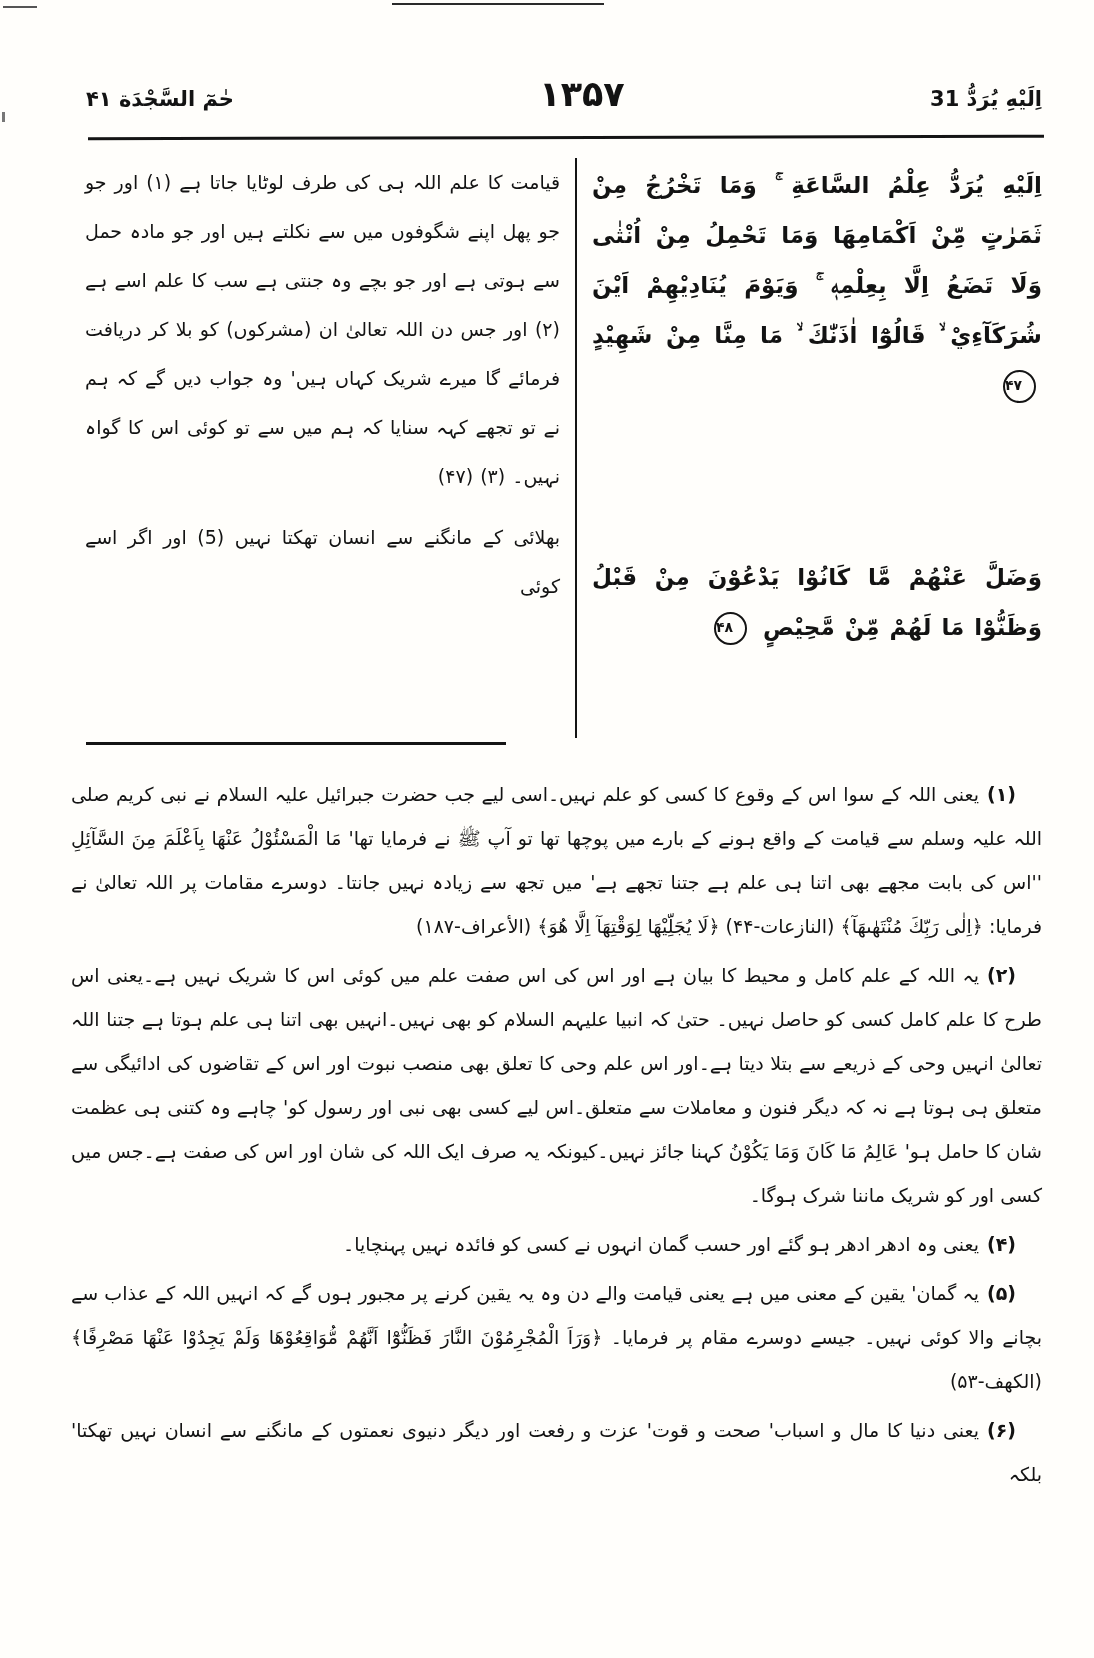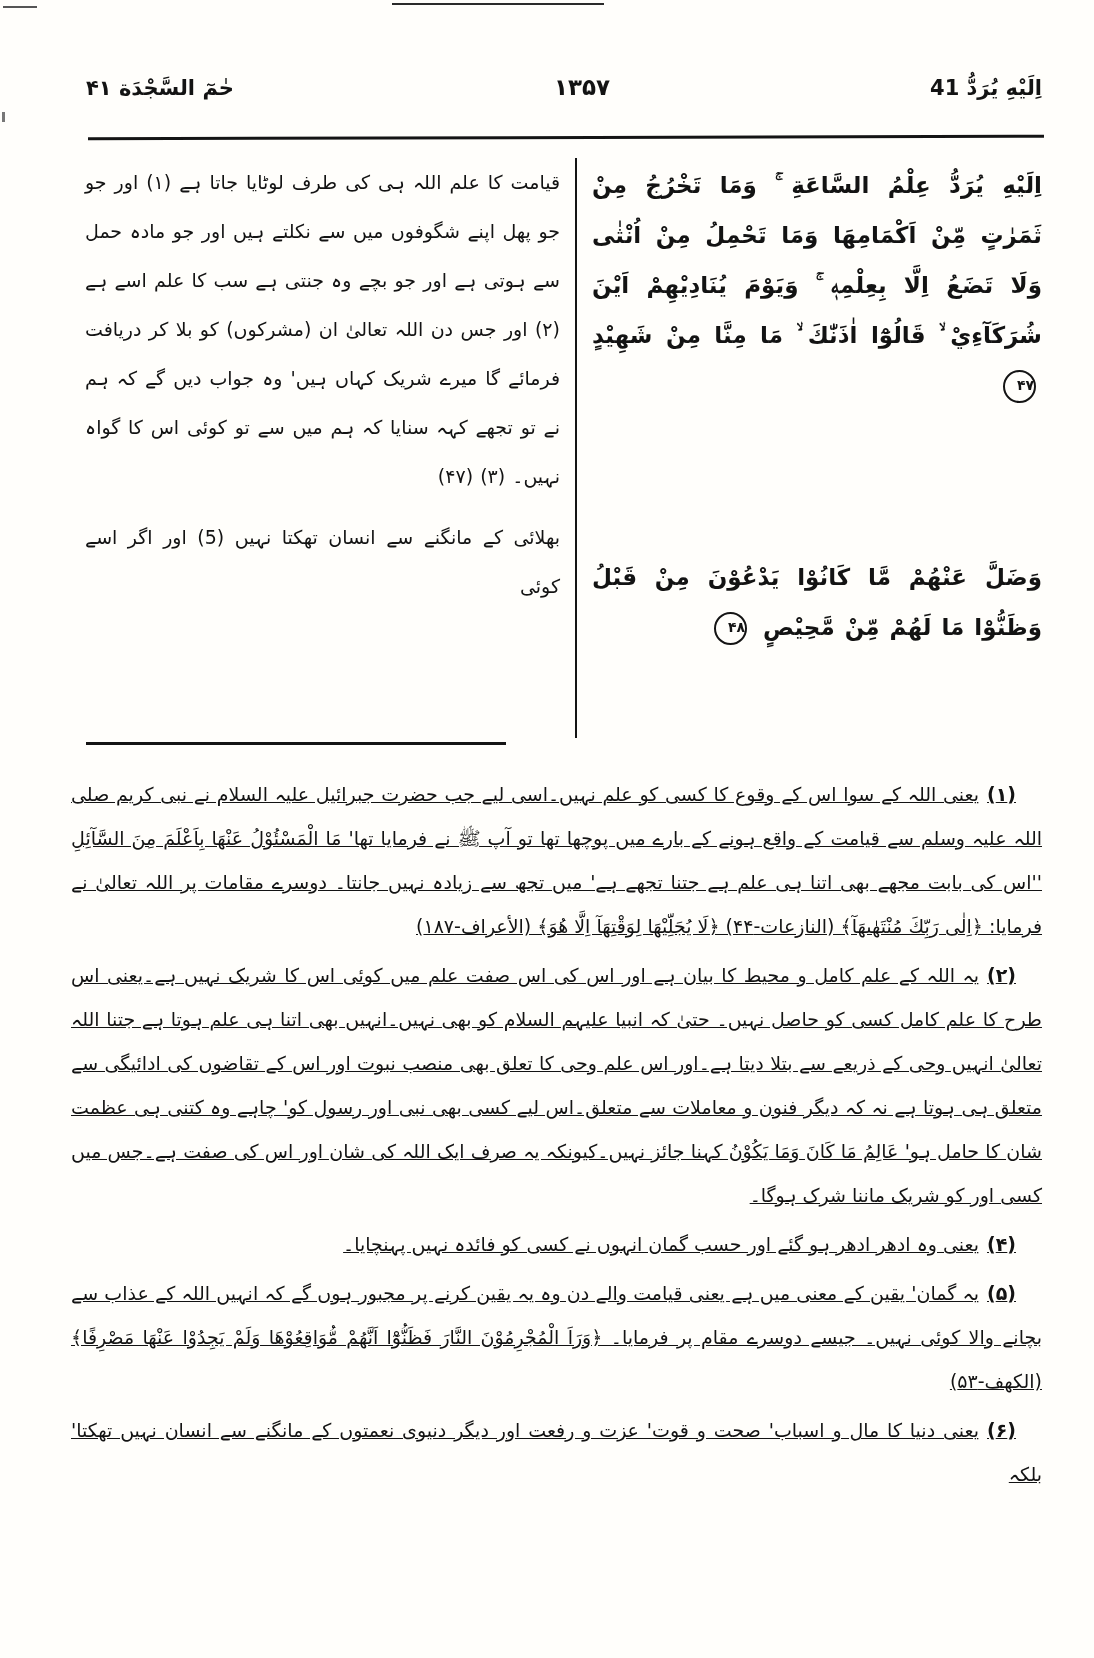--- a/index.html
+++ b/index.html
@@ -18,21 +18,21 @@
   .artifact-left{position:absolute;top:6px;left:3px;width:34px;height:2px;background:#555;}
   .artifact-left2{position:absolute;top:112px;left:2px;width:3px;height:10px;background:#777;}
 
   
   .header{
     position:absolute;top:74px;left:86px;right:52px;
     display:flex;direction:rtl;justify-content:space-between;align-items:baseline;
     font-weight:bold;
   }
   .hdr-side{font-size:21px;letter-spacing:0.5px;}
-  .hdr-page{font-size:23px;}
+  .hdr-page{font-size:35px;}
   .header-rule{
     position:absolute;top:136px;left:88px;right:50px;height:3px;background:#141414;
     transform:rotate(-0.15deg);
   }
 
   
   .main{
     position:absolute;top:152px;left:85px;right:52px;height:598px;
     display:flex;direction:rtl;
   }
@@ -44,54 +44,54 @@
     direction:rtl;text-align:justify;
     font-size:23px;font-weight:bold;line-height:50px;
     word-spacing:2px;
   }
   .verse-47{margin-top:0;}
   .verse-48{margin-top:142px;}
   .verse-49{margin-top:38px;}
   .ayah-num{
     display:inline-block;width:29px;height:29px;line-height:27px;
     border:2px solid #141414;border-radius:50%;
-    text-align:right;font-size:14px;font-weight:bold;vertical-align:middle;
+    text-align:left;font-size:14px;font-weight:bold;vertical-align:middle;
     margin-right:6px;
   }
 
   .urdu-para{
     direction:rtl;text-align:justify;
     font-size:19px;line-height:49px;
     margin:0;word-spacing:1px;
   }
   .urdu-para + .urdu-para{margin-top:12px;}
 
   
   .footnote-separator{
     position:absolute;top:742px;left:86px;width:420px;height:3px;background:#141414;
   }
   .footnotes{
     position:absolute;top:772px;left:71px;right:52px;
     direction:rtl;text-align:justify;
-    font-size:19px;line-height:44px;text-decoration:underline;
+    font-size:19px;line-height:44px;
   }
   .footnote{margin:0 0 5px 0;text-indent:26px;}
   .fn-num{font-weight:bold;margin-left:8px;}
 </style>
 </head>
 <body>
 
 <div class="page">
 
   <div class="artifact-top"></div>
   <div class="artifact-left"></div>
   <div class="artifact-left2"></div>
 
   <div class="header">
-    <span class="hdr-side">اِلَيْهِ يُرَدُّ 41</span>
+    <span class="hdr-side">اِلَيْهِ يُرَدُّ 31</span>
     <span class="hdr-page">۱۳۵۷</span>
     <span class="hdr-side">حٰمٓ السَّجْدَة ۴۱</span>
   </div>
   <div class="header-rule"></div>
 
   <div class="main">
 
     <div class="col-arabic">
       <div class="verse verse-47">
         <span>اِلَيْهِ يُرَدُّ عِلْمُ السَّاعَةِ ۚ وَمَا تَخْرُجُ مِنْ ثَمَرٰتٍ مِّنْ اَكْمَامِهَا وَمَا تَحْمِلُ مِنْ اُنْثٰى وَلَا تَضَعُ اِلَّا بِعِلْمِهٖ ۚ وَيَوْمَ يُنَادِيْهِمْ اَيْنَ شُرَكَآءِيْ ۙ قَالُوْٓا اٰذَنّٰكَ ۙ مَا مِنَّا مِنْ شَهِيْدٍ</span>

